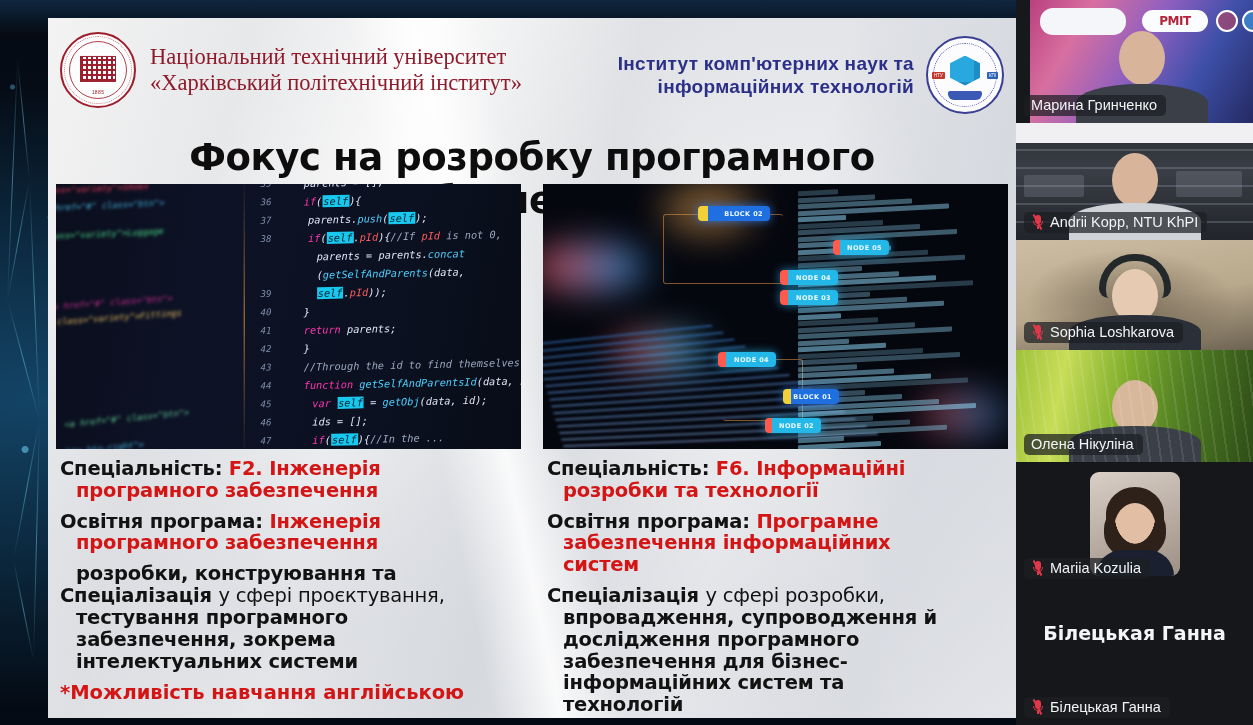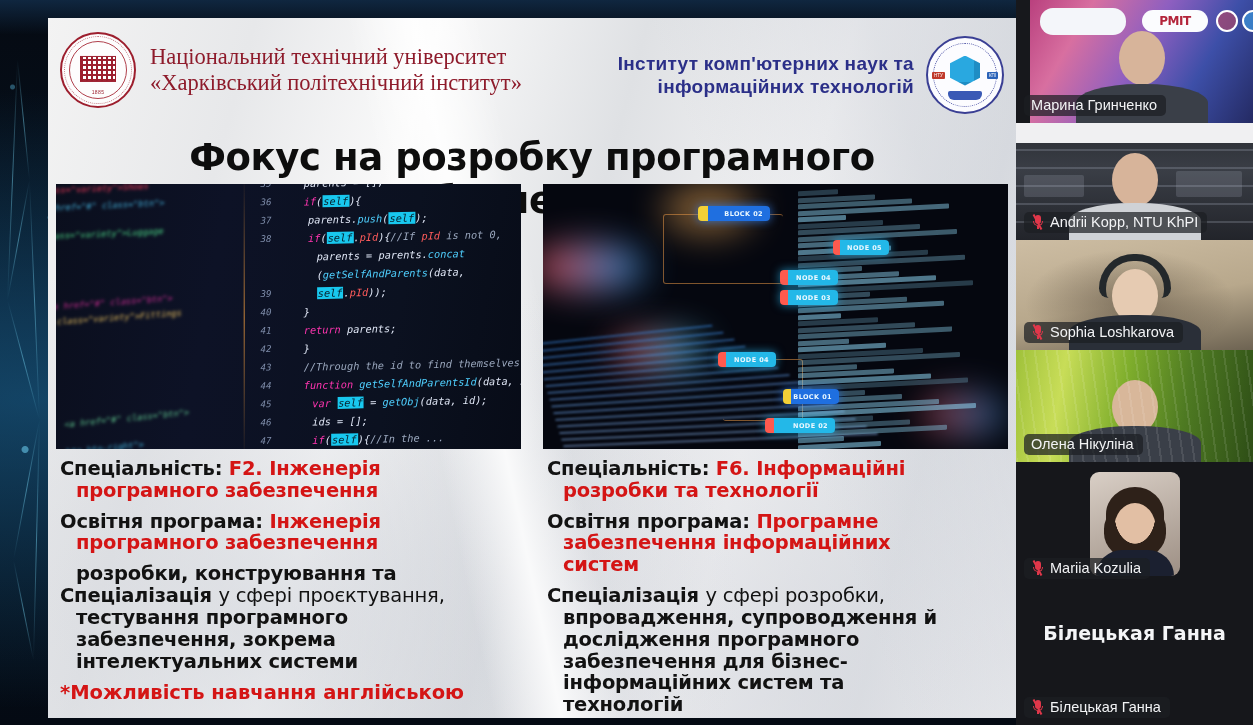--- a/index.html
+++ b/index.html
@@ -462,21 +462,21 @@
               <div class="cl" style="top:242.5px;width:149px;opacity:0.55"></div>
               <div class="cl" style="top:249px;width:46px;opacity:0.6499999999999999"></div>
               <div class="cl" style="top:255.5px;width:83px;opacity:0.75"></div>
             </div>
             <div class="pill b" style="left:155px;top:22px;width:72px">BLOCK 02</div>
             <div class="pill" style="left:290px;top:56px;width:56px">NODE 05</div>
             <div class="pill" style="left:237px;top:86px;width:58px">NODE 04</div>
             <div class="pill" style="left:237px;top:106px;width:58px">NODE 03</div>
             <div class="pill" style="left:175px;top:168px;width:58px">NODE 04</div>
             <div class="pill b" style="left:240px;top:205px;width:56px">BLOCK 01</div>
-            <div class="pill" style="left:222px;top:234px;width:70px">NODE 02</div>
+            <div class="pill" style="left:222px;top:234px;width:56px">NODE 02</div>
           </div>
       </div>
     </div>
 
     <div class="cols">
 
       <div class="col">
         <div class="blk">
           <div class="line">
             <span>Спеціальність:</span>

